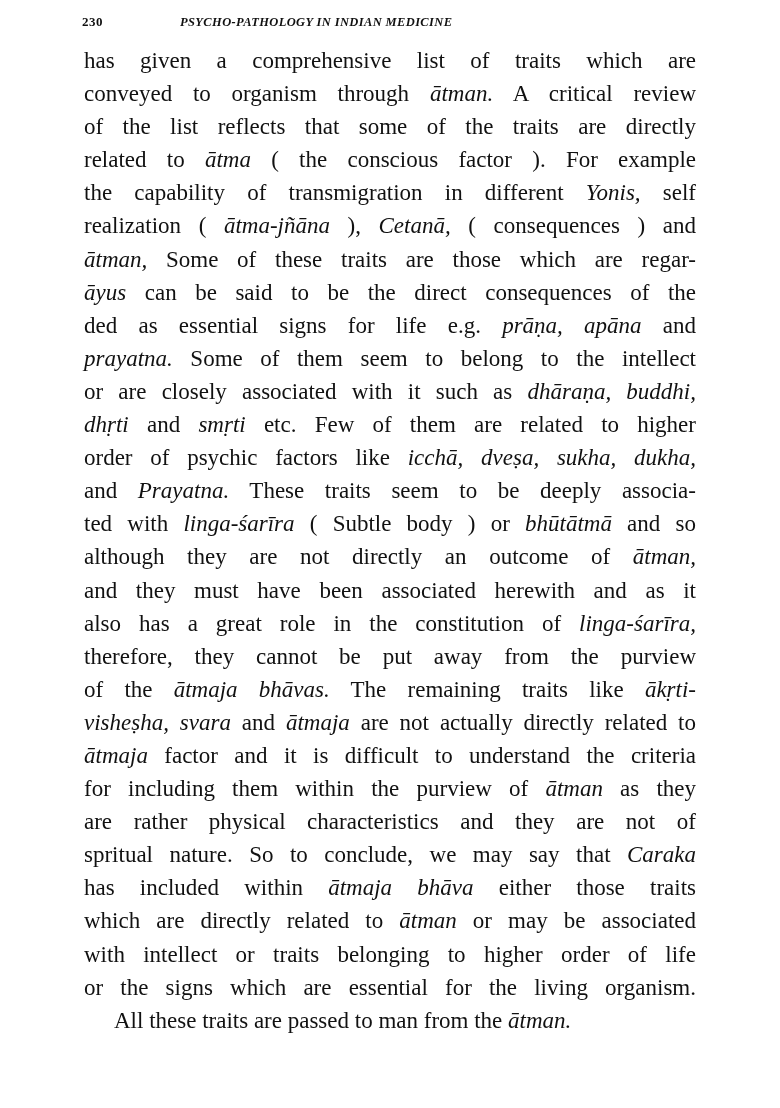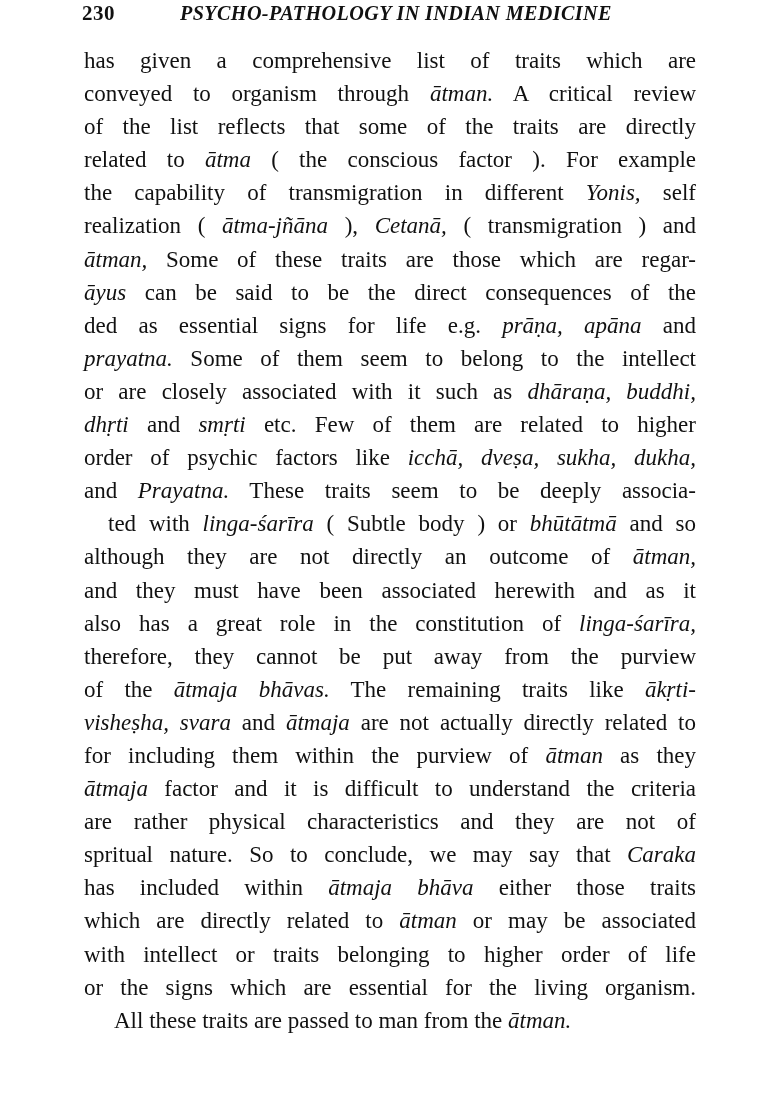--- a/index.html
+++ b/index.html
@@ -10,25 +10,25 @@
     body {
       width: 780px;
       height: 1108px;
       position: relative;
       overflow: hidden;
       color: #111111;
       font-family: "Liberation Serif", "DejaVu Serif", serif;
     }
     .running-head {
       position: absolute;
-      top: 2px;
+      top: 11px;
       left: 82px;
       width: 520px;
       height: 22px;
-      font-size: 21px;
+      font-size: 13px;
       line-height: 22px;
       white-space: nowrap;
     }
     .page-number {
       position: absolute;
       left: 0;
       top: 0;
       font-weight: bold;
       letter-spacing: 0.5px;
     }
@@ -68,38 +68,38 @@
   <span class="page-number">230</span>
   <span class="header-title">PSYCHO-PATHOLOGY IN INDIAN MEDICINE</span>
 </div>
 
 <div class="body-text" id="body-text">
     <div class="line" style="display: block;"><span>has given a comprehensive list of traits which are</span></div>
     <div class="line" style="display: block;"><span>conveyed to organism through </span><span class="i">ātman.</span><span>  A critical review</span></div>
     <div class="line" style="display: block;"><span>of the list reflects that some of the traits are directly</span></div>
     <div class="line" style="display: block;"><span>related to </span><span class="i">ātma</span><span>  ( the conscious factor ).   For example</span></div>
     <div class="line" style="display: block;"><span>the capability of transmigration in different </span><span class="i">Yonis,</span><span> self</span></div>
-    <div class="line" style="display: block;"><span>realization ( </span><span class="i">ātma-jñāna</span><span> ),  </span><span class="i">Cetanā,</span><span> ( transmigration )  and</span></div>
+    <div class="line" style="display: block;"><span>realization ( </span><span class="i">ātma-jñāna</span><span> ),  </span><span class="i">Cetanā,</span><span> ( consequences )  and</span></div>
     <div class="line" style="display: block;"><span class="i">ātman,</span><span>  Some of these traits are those which are regar-</span></div>
     <div class="line" style="display: block;"><span class="i">āyus</span><span> can be said to be the direct consequences of the</span></div>
     <div class="line" style="display: block;"><span>ded as essential signs for life e.g. </span><span class="i">prāṇa,</span><span> </span><span class="i">apāna</span><span> and</span></div>
     <div class="line" style="display: block;"><span class="i">prayatna.</span><span>  Some of them seem to belong to the intellect</span></div>
     <div class="line" style="display: block;"><span>or are closely associated  with it such as </span><span class="i">dhāraṇa, buddhi,</span></div>
     <div class="line" style="display: block;"><span class="i">dhṛti</span><span> and </span><span class="i">smṛti</span><span> etc.   Few of them are related to higher</span></div>
     <div class="line" style="display: block;"><span>order of psychic factors like </span><span class="i">icchā,</span><span> </span><span class="i">dveṣa,</span><span> </span><span class="i">sukha,</span><span> </span><span class="i">dukha,</span></div>
     <div class="line" style="display: block;"><span>and </span><span class="i">Prayatna.</span><span>  These traits seem to be deeply associa-</span></div>
-    <div class="line" style="display: block; margin-left: 24px;"><span>ted with </span><span class="i">linga-śarīra</span><span> ( Subtle body ) or </span><span class="i">bhūtātmā</span><span>  and so</span></div>
+    <div class="line" style="display: block;"><span>ted with </span><span class="i">linga-śarīra</span><span> ( Subtle body ) or </span><span class="i">bhūtātmā</span><span>  and so</span></div>
     <div class="line" style="display: block;"><span>although they are not directly an outcome of </span><span class="i">ātman,</span></div>
     <div class="line" style="display: block;"><span>and they must have been associated herewith and  as it</span></div>
     <div class="line" style="display: block;"><span>also has a great role in  the  constitution  of  </span><span class="i">linga-śarīra,</span></div>
     <div class="line" style="display: block;"><span>therefore, they cannot be put away  from  the  purview</span></div>
     <div class="line" style="display: block;"><span>of the </span><span class="i">ātmaja  bhāvas.</span><span>  The remaining traits like </span><span class="i">ākṛti-</span></div>
     <div class="line" style="display: block;"><span class="i">visheṣha, svara</span><span> and </span><span class="i">ātmaja</span><span> are not actually directly related to</span></div>
+    <div class="line" style="display: block;"><span class="i">ātmaja</span><span> factor and it is difficult to understand the criteria</span></div>
     <div class="line" style="display: block;"><span>for including them within the purview of </span><span class="i">ātman</span><span>  as they</span></div>
-    <div class="line" style="display: block;"><span class="i">ātmaja</span><span> factor and it is difficult to understand the criteria</span></div>
     <div class="line" style="display: block;"><span>are rather physical characteristics and they  are  not  of</span></div>
     <div class="line" style="display: block;"><span>spritual nature.   So to conclude, we may say that </span><span class="i">Caraka</span></div>
     <div class="line" style="display: block;"><span>has included  within  </span><span class="i">ātmaja  bhāva</span><span>  either  those  traits</span></div>
     <div class="line" style="display: block;"><span>which are directly related to </span><span class="i">ātman</span><span> or may be associated</span></div>
     <div class="line" style="display: block;"><span>with intellect or traits belonging to higher order  of  life</span></div>
     <div class="line" style="display: block;"><span>or the signs which are essential  for the living organism.</span></div>
     <div class="line last" style="display: block; margin-left: 30px;"><span>All these traits are passed to man from the </span><span class="i">ātman.</span></div>
   </div>
 
 </body></html>

